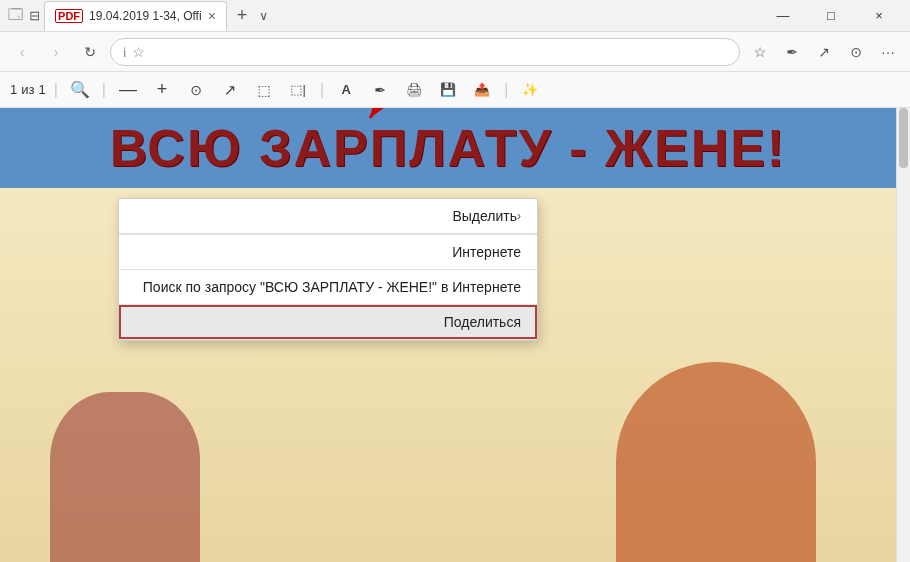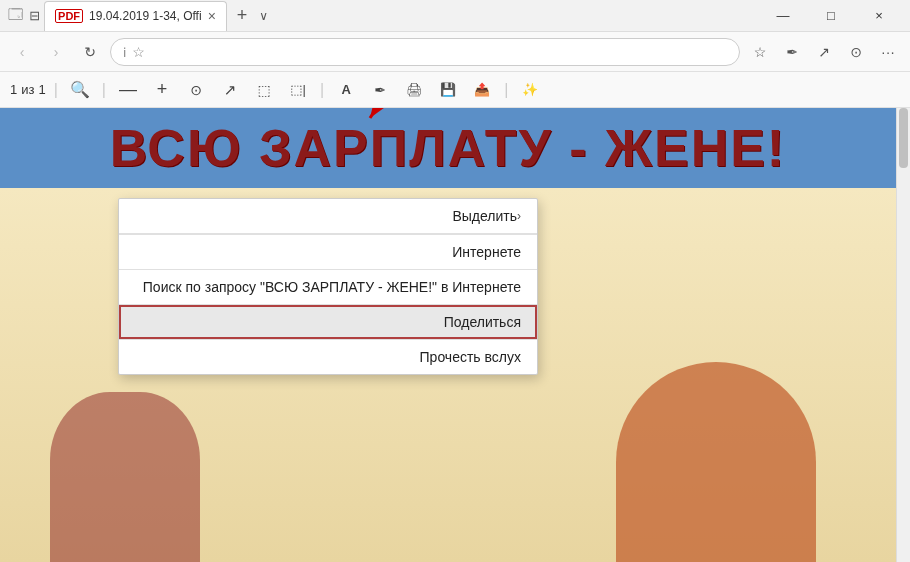--- a/index.html
+++ b/index.html
@@ -275,17 +275,14 @@
     <div class="ctx-item">
       <span>Поиск по запросу "ВСЮ ЗАРПЛАТУ - ЖЕНЕ!" в Интернете</span>
     </div>
     <div class="ctx-divider"></div>
 
     <div class="ctx-item highlighted">
       <span>Поделиться</span>
     </div>
     <div class="ctx-divider"></div>
 
-    <div class="ctx-item">
-      <span>Прочесть вслух</span>
-    </div>
   </div>
 </div>
 
 </body></html>

